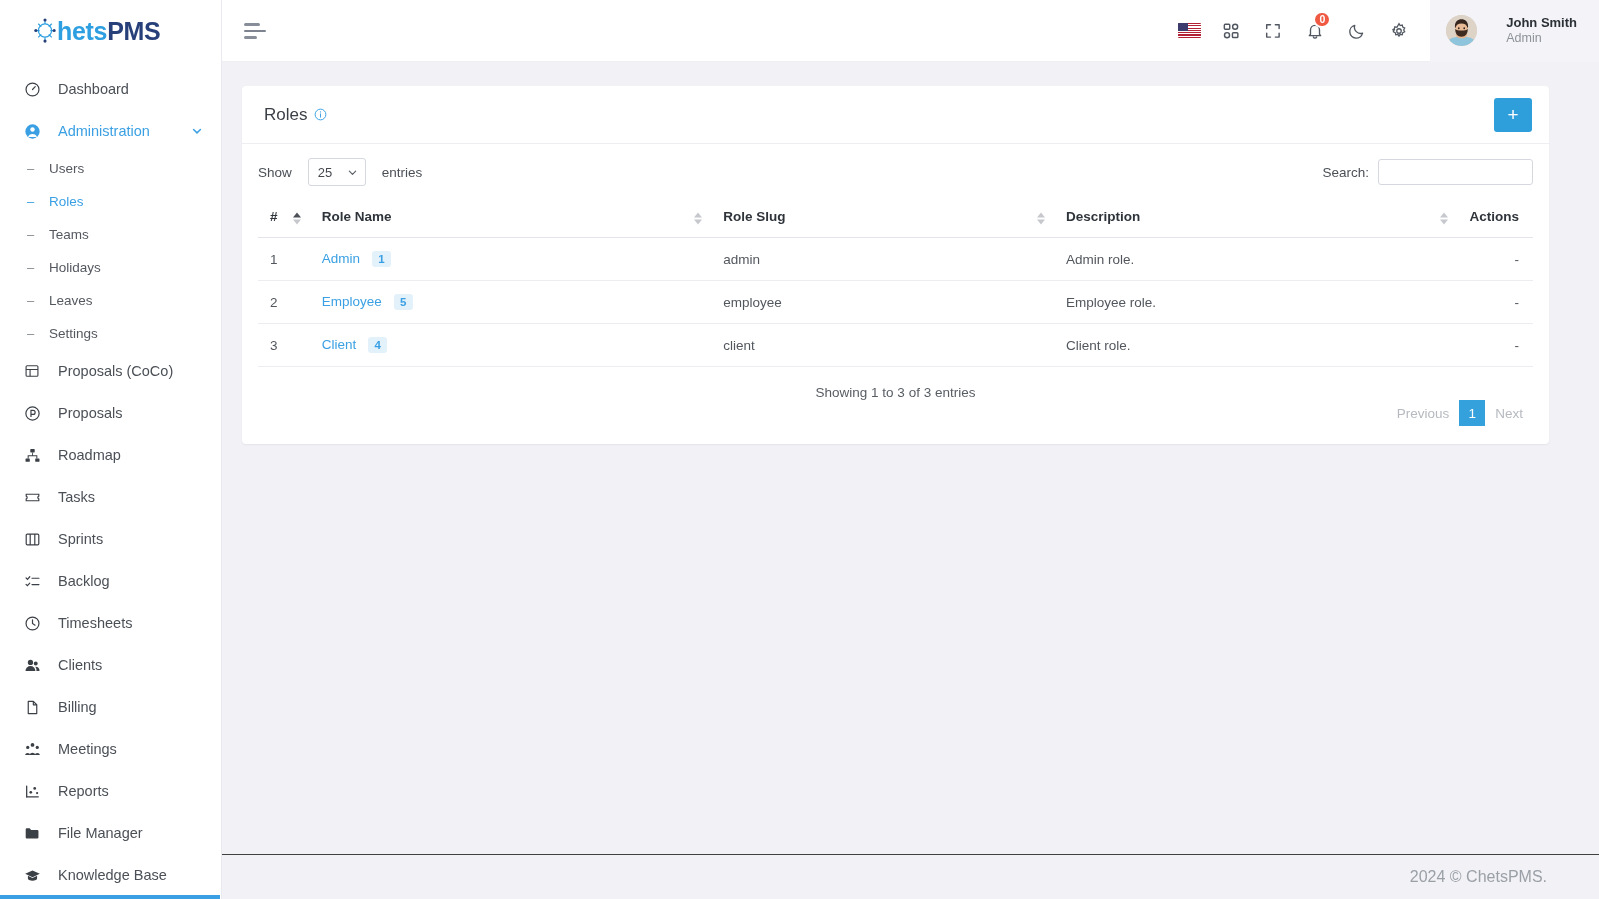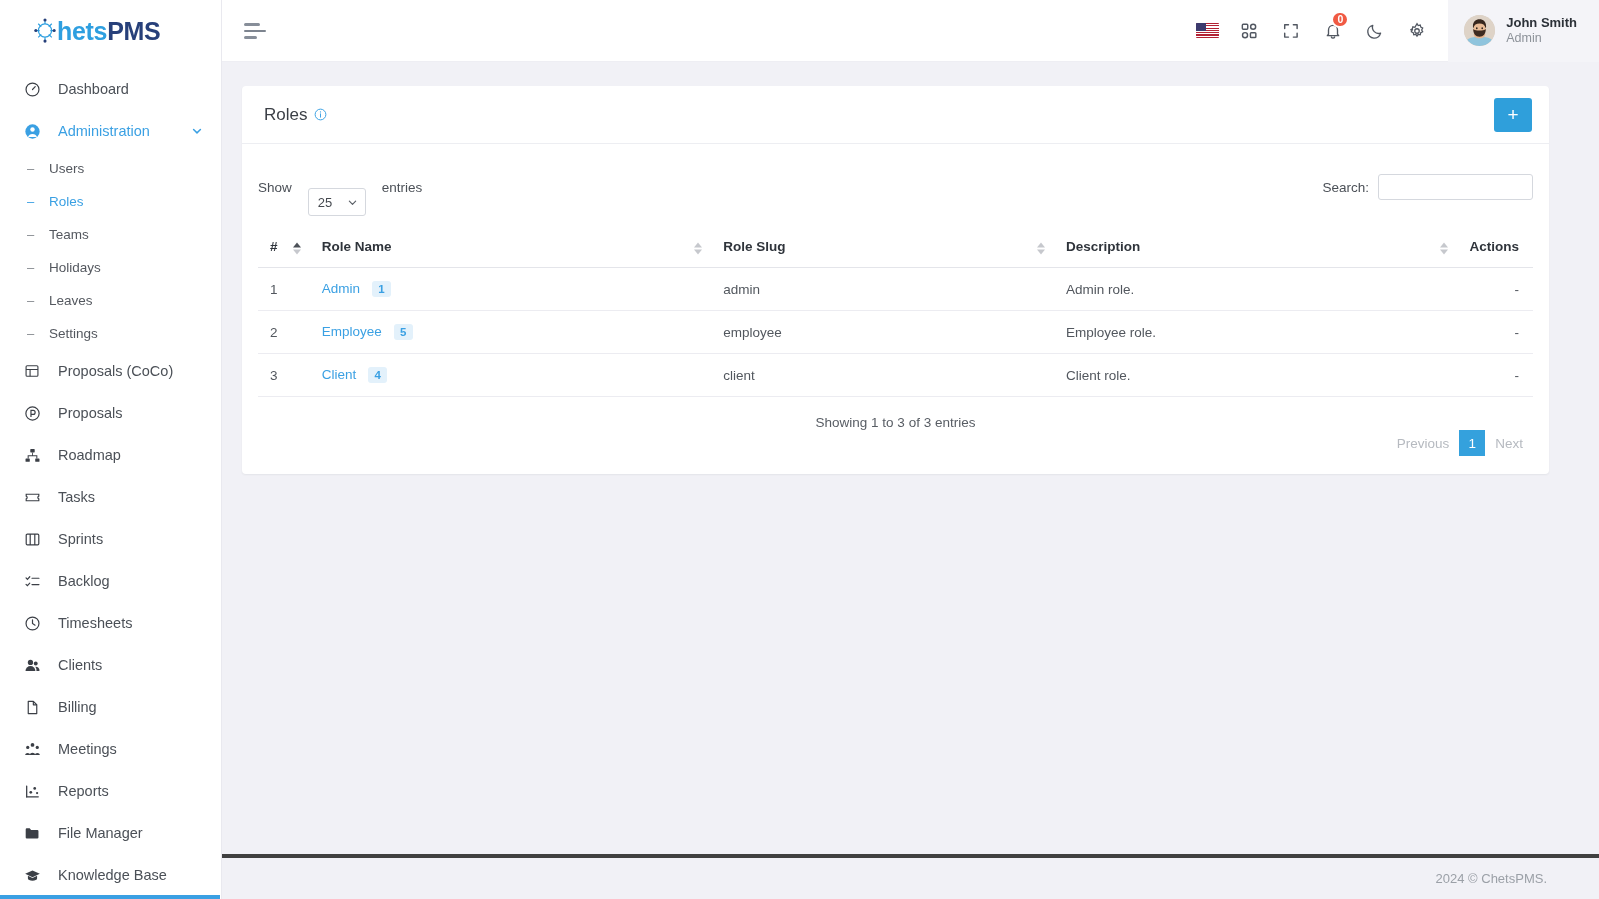--- a/index.html
+++ b/index.html
@@ -102,21 +102,21 @@
     position: absolute; top: 11px; right: 5px;
     min-width: 17px; height: 17px; padding: 0 4px;
     border-radius: 9px; background: #f05a43; color: #fff;
     font-size: 10.5px; font-weight: 600;
     display: flex; align-items: center; justify-content: center;
     border: 2px solid #fff;
   }
   .user-chip {
     display: flex; align-items: center; height: 62px;
     padding: 0 22px 0 16px; margin-left: 10px;
-    background: #f4f4f8; cursor: pointer;
+    background: #f4f4f8; cursor: pointer; gap: 18px;
   }
   .avatar {
     width: 31px; height: 31px; border-radius: 50%;
     margin-right: 11px; flex: none; overflow: hidden;
     background: #d8cfc6; position: relative;
   }
   .user-meta { display: flex; flex-direction: column; line-height: 1.25; }
   .user-name { font-size: 13px; font-weight: 700; color: #2c3138; }
   .user-role { font-size: 12.5px; color: #8d9299; }
 
@@ -144,21 +144,21 @@
 
   .card-body { padding: 14px 16px 0 16px; }
   .dt-top { display: flex; align-items: center; padding: 0 0 14px 0; }
   .dt-len { display: flex; align-items: center; gap: 16px; font-size: 13.5px; color: #4b5057; }
   .dt-select {
     height: 28px; min-width: 58px; padding: 0 26px 0 9px;
     border: 1px solid #d5d8de; border-radius: 3px; background: #fff;
     font-family: inherit; font-size: 13px; color: #45494f;
     appearance: none; -webkit-appearance: none; cursor: pointer;
   }
-  .select-wrap { position: relative; display: inline-flex; margin-top: 30px; }
+  .select-wrap { position: relative; display: inline-flex; }
   .select-wrap .chev {
     position: absolute; right: 8px; top: 0; bottom: 0;
     display: flex; align-items: center; pointer-events: none; color: #5a5f66;
   }
   .dt-search { margin-left: auto; display: flex; align-items: center; gap: 9px;
     font-size: 13.5px; color: #4b5057; }
   .dt-search input {
     width: 155px; height: 26px; padding: 0 8px;
     border: 1px solid #d5d8de; border-radius: 3px;
     font-family: inherit; font-size: 13px; color: #333; outline: none;
@@ -207,22 +207,22 @@
     min-width: 24px; height: 26px; padding: 0 10px;
     display: flex; align-items: center; justify-content: center;
     font-size: 13.5px; color: #b6bac0; cursor: pointer;
   }
   .pg.num { color: #7b8087; padding: 0; min-width: 26px; }
   .pg.active { background: #34a1dd; color: #ffffff; }
 
   .footer {
     height: 45px; flex: none;
     display: flex; align-items: center; justify-content: flex-end;
-    padding-right: 52px; font-size: 13px; color: #9ba0a7;
-    border-top: 4px solid #404040;
+    padding-right: 52px; font-size: 16px; color: #9ba0a7;
+    border-top: 1px solid #404040;
   }
 </style>
 </head>
 <body>
 
 <div class="app">
 
   <aside class="sidebar">
 
     <div class="sidebar-logo">

